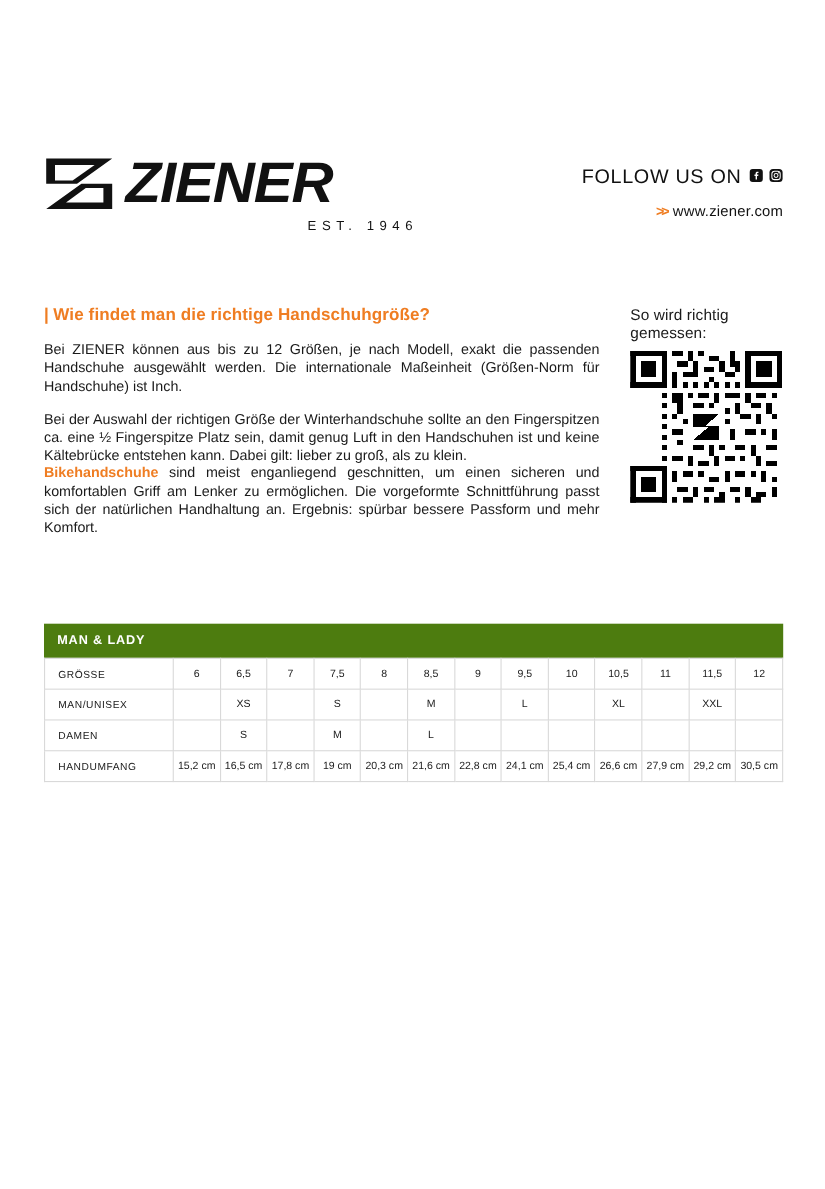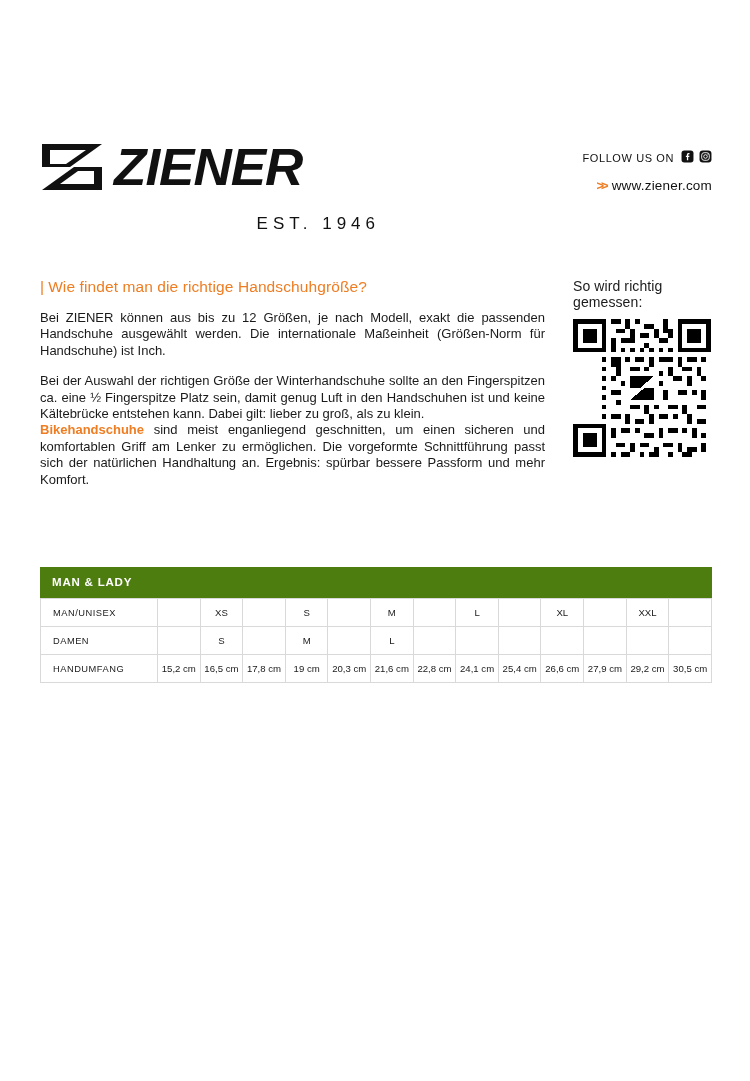--- a/index.html
+++ b/index.html
@@ -54,39 +54,39 @@
     font-size: 52px;
     letter-spacing: -1px;
     line-height: 54px;
     color: #111111;
     transform: scaleX(1.02);
     transform-origin: left center;
   }
   .logo-est {
     text-align: right;
     width: 340px;
-    margin-top: 20px;
-    font-size: 17px;
+    margin-top: 4px;
+    font-size: 12px;
     letter-spacing: 5px;
     color: #111111;
     font-weight: normal;
   }
 
   .follow-block {
     position: absolute;
     right: 0;
     top: 10px;
     text-align: right;
   }
   .follow-line {
     display: flex;
     align-items: center;
     justify-content: flex-end;
     gap: 7px;
-    font-size: 11px;
+    font-size: 18px;
     letter-spacing: 0.6px;
     color: #111111;
   }
   .social-icons {
     display: flex;
     gap: 5px;
     align-items: center;
   }
   .web-line {
     display: flex;
@@ -109,21 +109,21 @@
   
   .content {
     position: absolute;
     left: 40px;
     top: 278px;
     width: 505px;
   }
   .headline {
     font-size: 15.5px;
     color: #ef7d22;
-    font-weight: normal;
+    font-weight: bold;
     margin: 0 0 14px 0;
     letter-spacing: 0.1px;
   }
   .headline .bar {
     color: #ef7d22;
     margin-right: 4px;
   }
   .para {
     font-size: 13px;
     line-height: 16.4px;
@@ -381,20 +381,36 @@
         <rect x="11" y="11" width="7" height="7" fill="#ffffff"></rect>
         <path d="M12 12 L17 12 L14.2 14.4 L17 14.4 L17 17 L12 17 L14.9 14.6 L12 14.6 Z" fill="#000000"></path>
       </svg>
     </div>
   </div>
 
   <div class="table-wrap">
     <div class="table-title">MAN &amp; LADY</div>
     <table>
       <tbody>
+          <tr class="head">
+        <td class="rowhead">GRÖSSE</td>
+        <td>6</td>
+        <td>6,5</td>
+        <td>7</td>
+        <td>7,5</td>
+        <td>8</td>
+        <td>8,5</td>
+        <td>9</td>
+        <td>9,5</td>
+        <td>10</td>
+        <td>10,5</td>
+        <td>11</td>
+        <td>11,5</td>
+        <td>12</td>
+      </tr>
       <tr>
         <td class="rowhead">MAN/UNISEX</td>
         <td></td>
         <td>XS</td>
         <td></td>
         <td>S</td>
         <td></td>
         <td>M</td>
         <td></td>
         <td>L</td>

